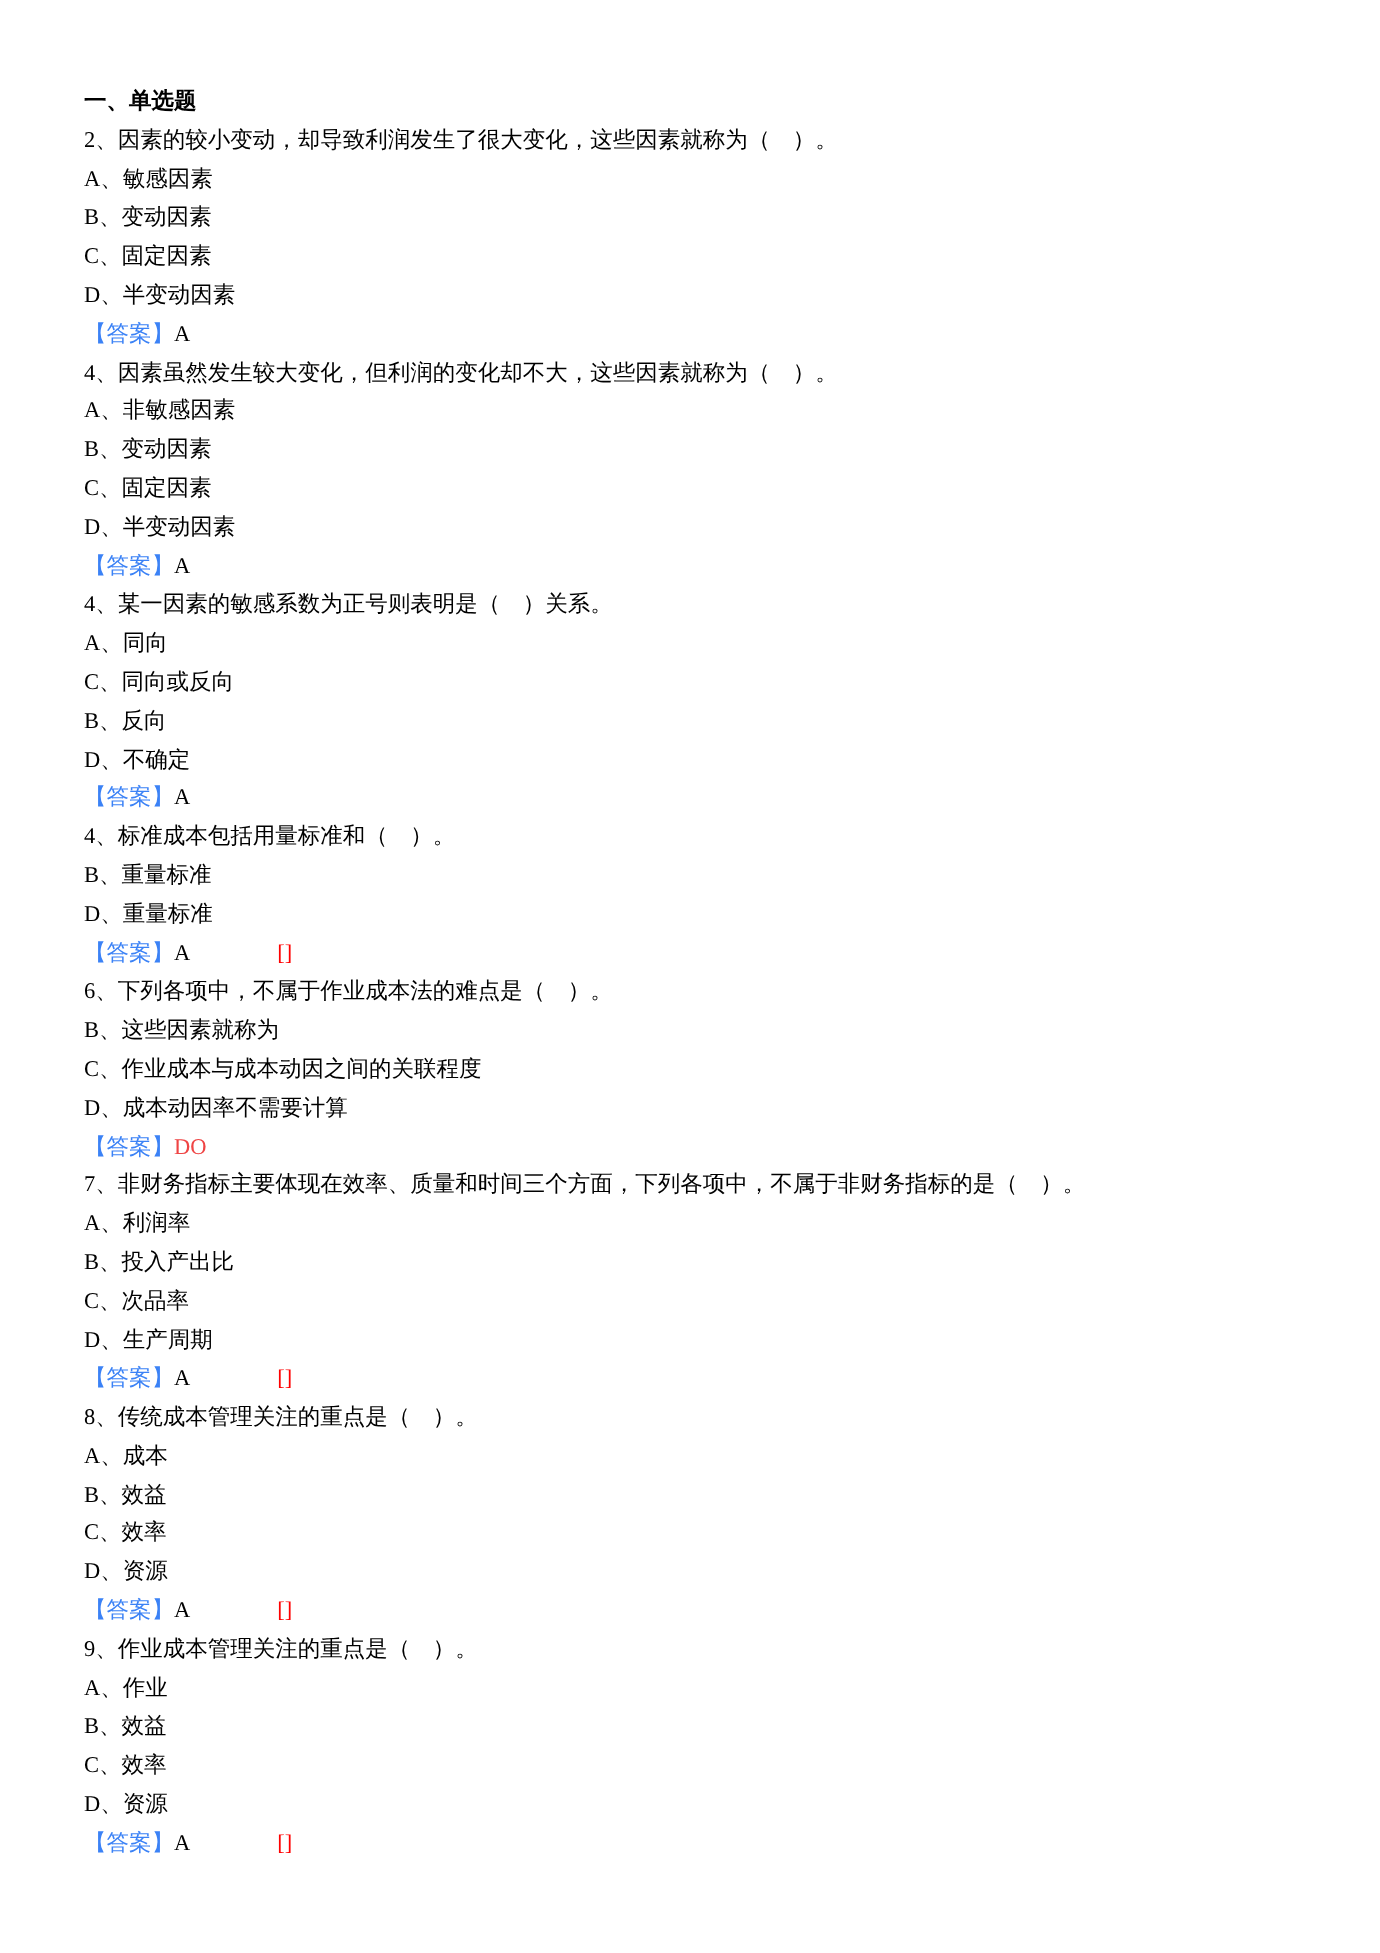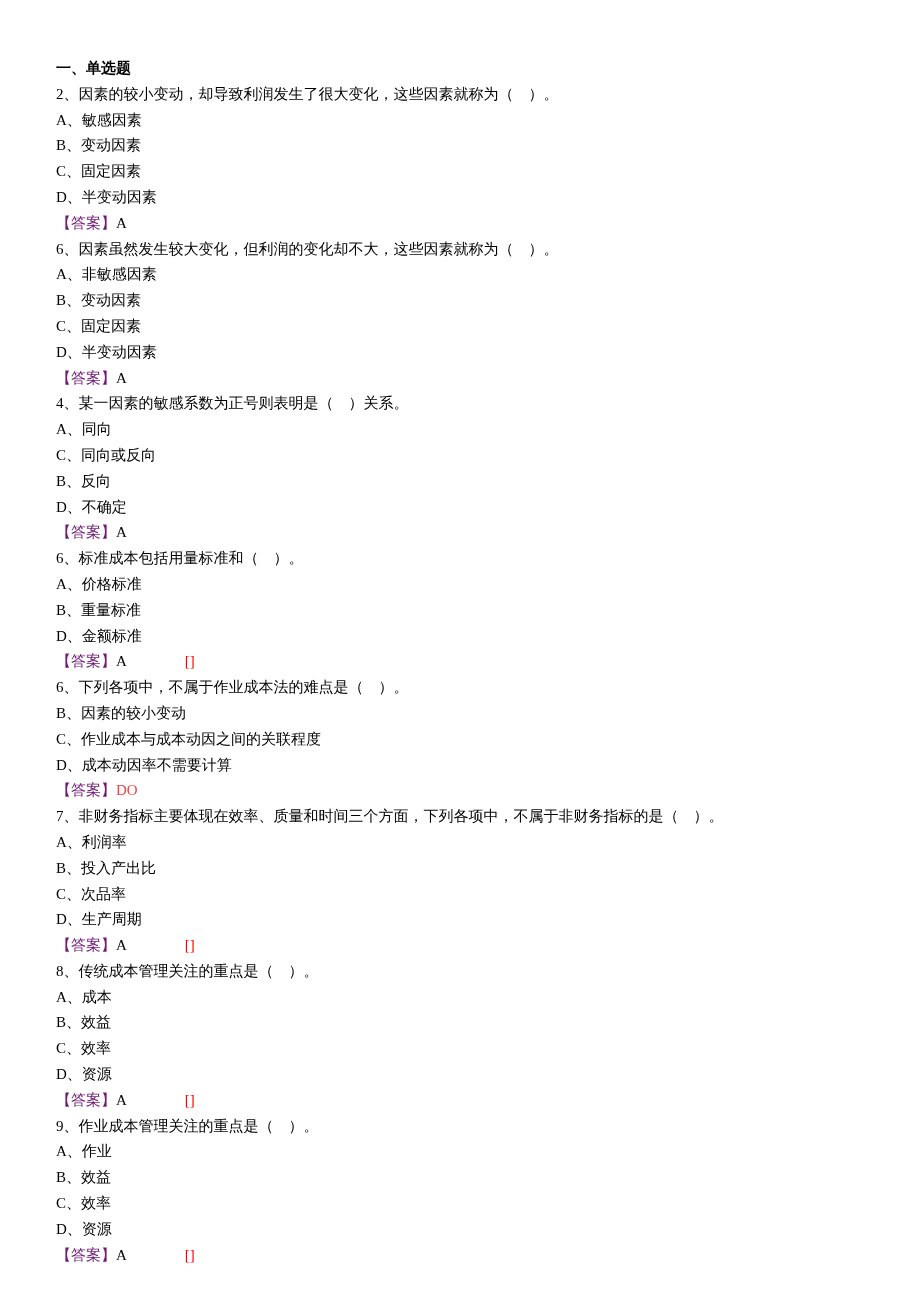--- a/index.html
+++ b/index.html
@@ -10,21 +10,21 @@
       margin: 0;
       padding: 56px 60px 56px 56px;
       color: #000;
       width: 920px;
       box-sizing: border-box;
     }
     .heading {
       font-weight: bold;
     }
     .answer-label {
-      color: #701a75;
+      color: #3b82f6;
     }
     .answer-value {
       color: #000;
     }
     .q6-ans {
       color: #ef4444;
     }
     .bracket {
       color: #ff0000;
       margin-left: 58px;
@@ -38,39 +38,38 @@
 
 <div class="heading line">一、单选题</div>
 
 <div id="questions-root">
     <div class="line">2、因素的较小变动，却导致利润发生了很大变化，这些因素就称为（　）。</div>
     <div class="line">A、敏感因素</div>
     <div class="line">B、变动因素</div>
     <div class="line">C、固定因素</div>
     <div class="line">D、半变动因素</div>
     <div class="line"><span class="answer-label">【答案】</span><span class="answer-value">A</span></div>
-    <div class="line">6、因素虽然发生较大变化，但利润的变化却不大，这些因素就称为（　）。</div>
+    <div class="line">4、因素虽然发生较大变化，但利润的变化却不大，这些因素就称为（　）。</div>
     <div class="line">A、非敏感因素</div>
     <div class="line">B、变动因素</div>
     <div class="line">C、固定因素</div>
     <div class="line">D、半变动因素</div>
     <div class="line"><span class="answer-label">【答案】</span><span class="answer-value">A</span></div>
     <div class="line">4、某一因素的敏感系数为正号则表明是（　）关系。</div>
     <div class="line">A、同向</div>
     <div class="line">C、同向或反向</div>
     <div class="line">B、反向</div>
     <div class="line">D、不确定</div>
     <div class="line"><span class="answer-label">【答案】</span><span class="answer-value">A</span></div>
-    <div class="line">6、标准成本包括用量标准和（　）。</div>
-    <div class="line">A、价格标准</div>
+    <div class="line">4、标准成本包括用量标准和（　）。</div>
     <div class="line">B、重量标准</div>
-    <div class="line">D、金额标准</div>
+    <div class="line">D、重量标准</div>
     <div class="line"><span class="answer-label">【答案】</span><span class="answer-value">A</span><span class="bracket">[]</span></div>
     <div class="line">6、下列各项中，不属于作业成本法的难点是（　）。</div>
-    <div class="line">B、因素的较小变动</div>
+    <div class="line">B、这些因素就称为</div>
     <div class="line">C、作业成本与成本动因之间的关联程度</div>
     <div class="line">D、成本动因率不需要计算</div>
     <div class="line"><span class="answer-label">【答案】</span><span class="q6-ans">DO</span></div>
     <div class="line">7、非财务指标主要体现在效率、质量和时间三个方面，下列各项中，不属于非财务指标的是（　）。</div>
     <div class="line">A、利润率</div>
     <div class="line">B、投入产出比</div>
     <div class="line">C、次品率</div>
     <div class="line">D、生产周期</div>
     <div class="line"><span class="answer-label">【答案】</span><span class="answer-value">A</span><span class="bracket">[]</span></div>
     <div class="line">8、传统成本管理关注的重点是（　）。</div>

